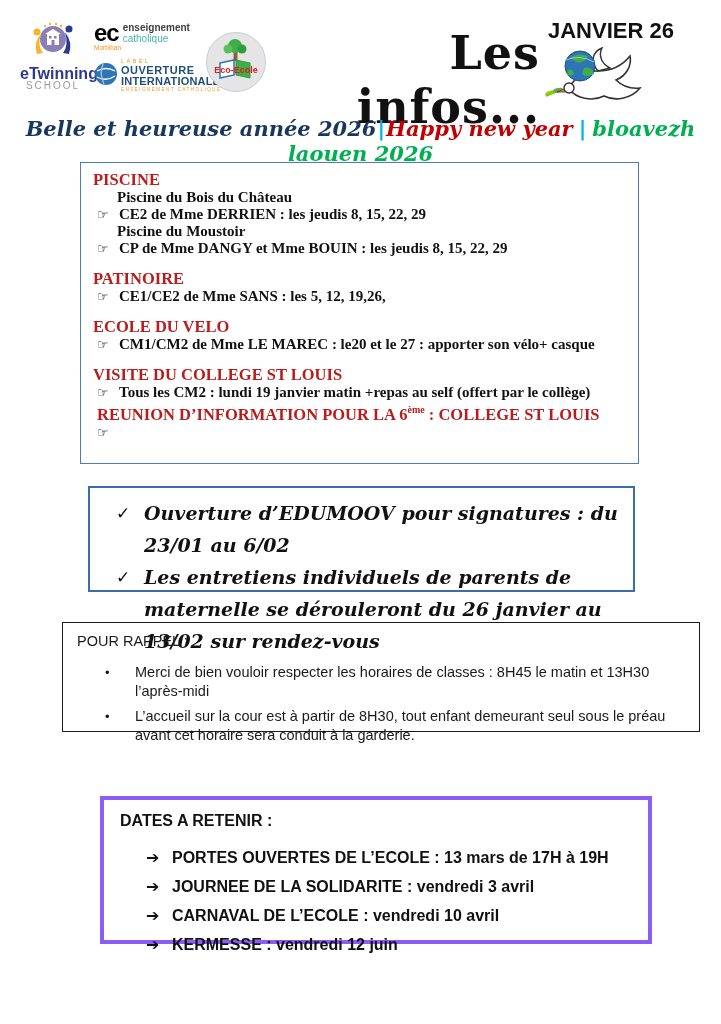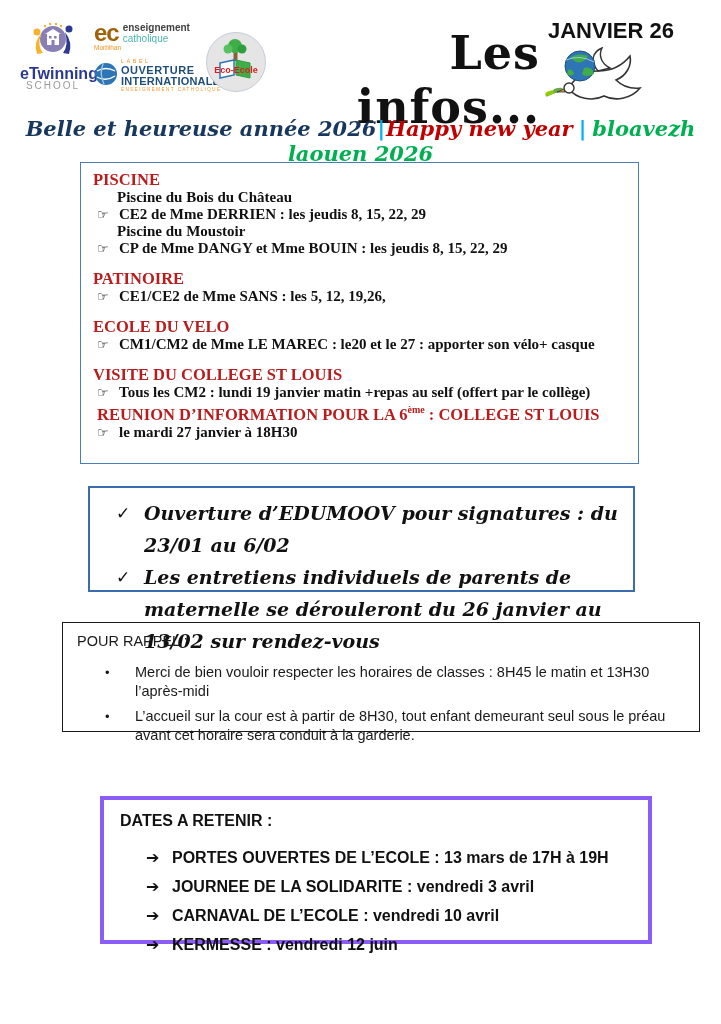--- a/index.html
+++ b/index.html
@@ -14,21 +14,21 @@
 
   
   .logos { position:absolute; left:20px; top:12px; width:250px; height:96px; }
 
   .etw { position:absolute; left:0; top:8px; width:66px; text-align:center; }
   .etw-name { font-family:"Liberation Sans",sans-serif; font-size:16px; font-weight:bold; color:#2b3990; line-height:12px;}
   .etw-school { font-family:"Liberation Sans",sans-serif; font-size:10px; color:#9b9b9b; letter-spacing:2px; line-height:12px;}
 
   .ec { position:absolute; left:74px; top:10px; width:110px; }
   .ec-row { display:flex; align-items:flex-start; }
-  .ec-abbr { font-family:"Liberation Sans",sans-serif; font-weight:bold; font-size:24px; line-height:22px; color:#a16207; letter-spacing:-1px;}
+  .ec-abbr { font-family:"Liberation Sans",sans-serif; font-weight:bold; font-size:24px; line-height:22px; color:#000000; letter-spacing:-1px;}
   .ec-lines { margin-left:4px; font-family:"Liberation Sans",sans-serif; }
   .ec-l1 { font-size:10px; font-weight:bold; color:#414042; line-height:11px;}
   .ec-l2 { font-size:10px; color:#4ab5ae; line-height:11px;}
   .ec-region { font-family:"Liberation Sans",sans-serif; font-size:6.5px; color:#f7941d; line-height:8px; }
 
   .ouv { position:absolute; left:74px; top:46px; display:flex; align-items:center; }
   .ouv-text { margin-left:3px; font-family:"Liberation Sans",sans-serif; }
   .ouv-label { font-size:5.5px; color:#f7941d; letter-spacing:2.5px; line-height:7px;}
   .ouv-l1 { font-size:11px; font-weight:bold; color:#1f4e79; line-height:11px; letter-spacing:.5px;}
   .ouv-l2 { font-size:11px; font-weight:bold; color:#1f4e79; line-height:11px; letter-spacing:.2px;}
@@ -221,21 +221,20 @@
     <div class="act-heading gap">VISITE DU COLLEGE ST LOUIS</div>
     <div class="act-item">
       <span class="hand">☞</span>
       <span>Tous les CM2 : lundi 19 janvier matin +repas au self (offert par le collège)</span>
     </div>
     <div class="act-heading reunion">
       <span>REUNION D’INFORMATION POUR LA 6</span><sup>ème</sup><span> : COLLEGE ST LOUIS</span>
     </div>
     <div class="act-item">
       <span class="hand">☞</span>
-      <span>le mardi 27 janvier à 18H30</span>
     </div>
   </div>
 
   <div class="box-notes">
     <div class="note-row">
       <span class="check">✓</span>
       <span class="note-text">Ouverture d’EDUMOOV pour signatures : du 23/01 au 6/02</span>
     </div>
     <div class="note-row">
       <span class="check">✓</span>

